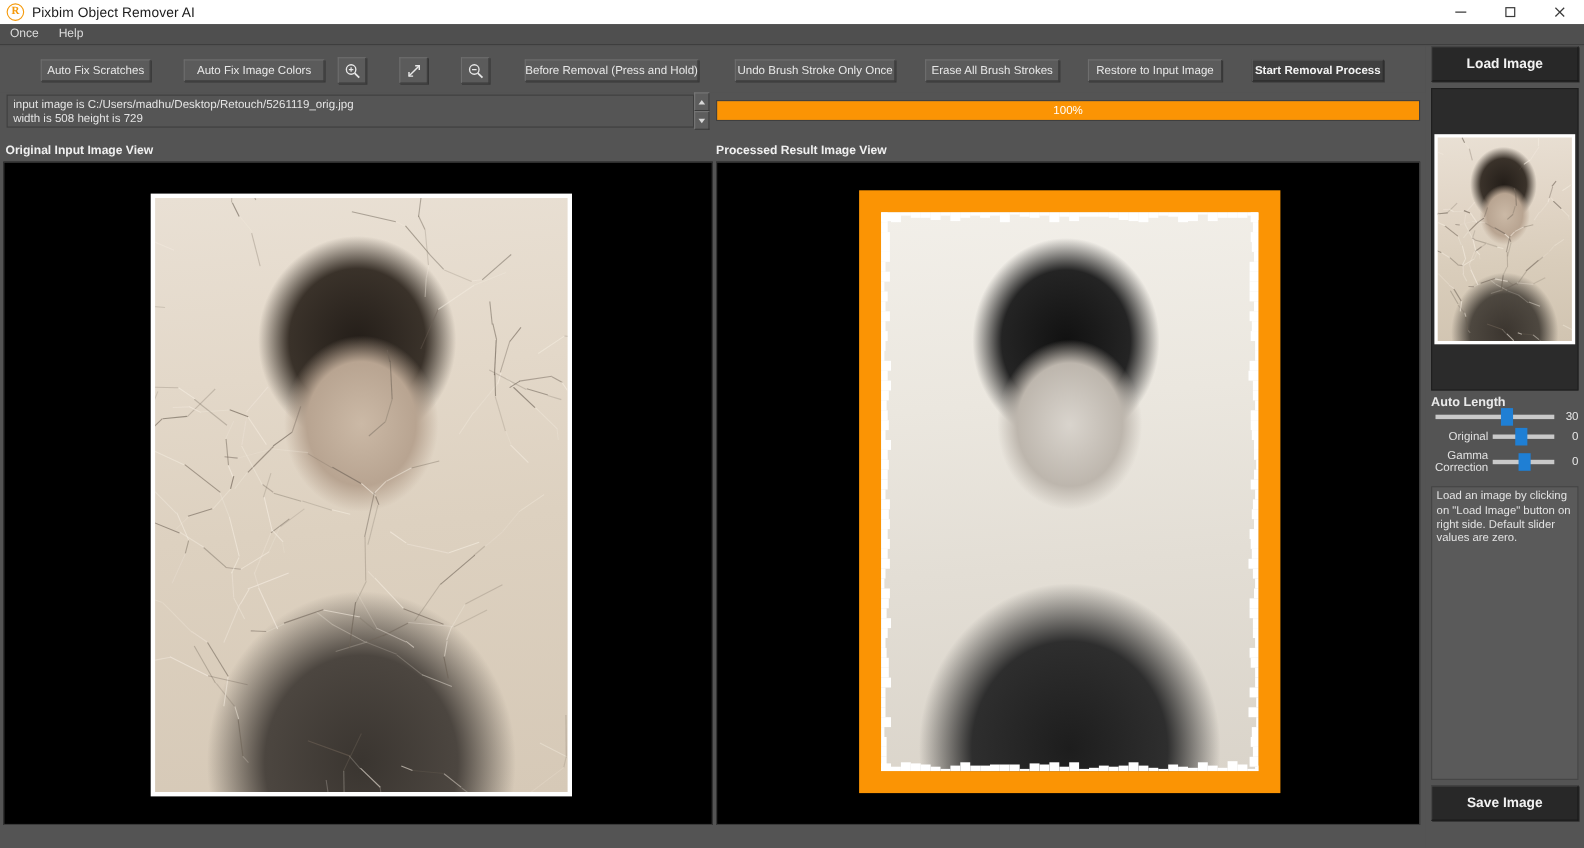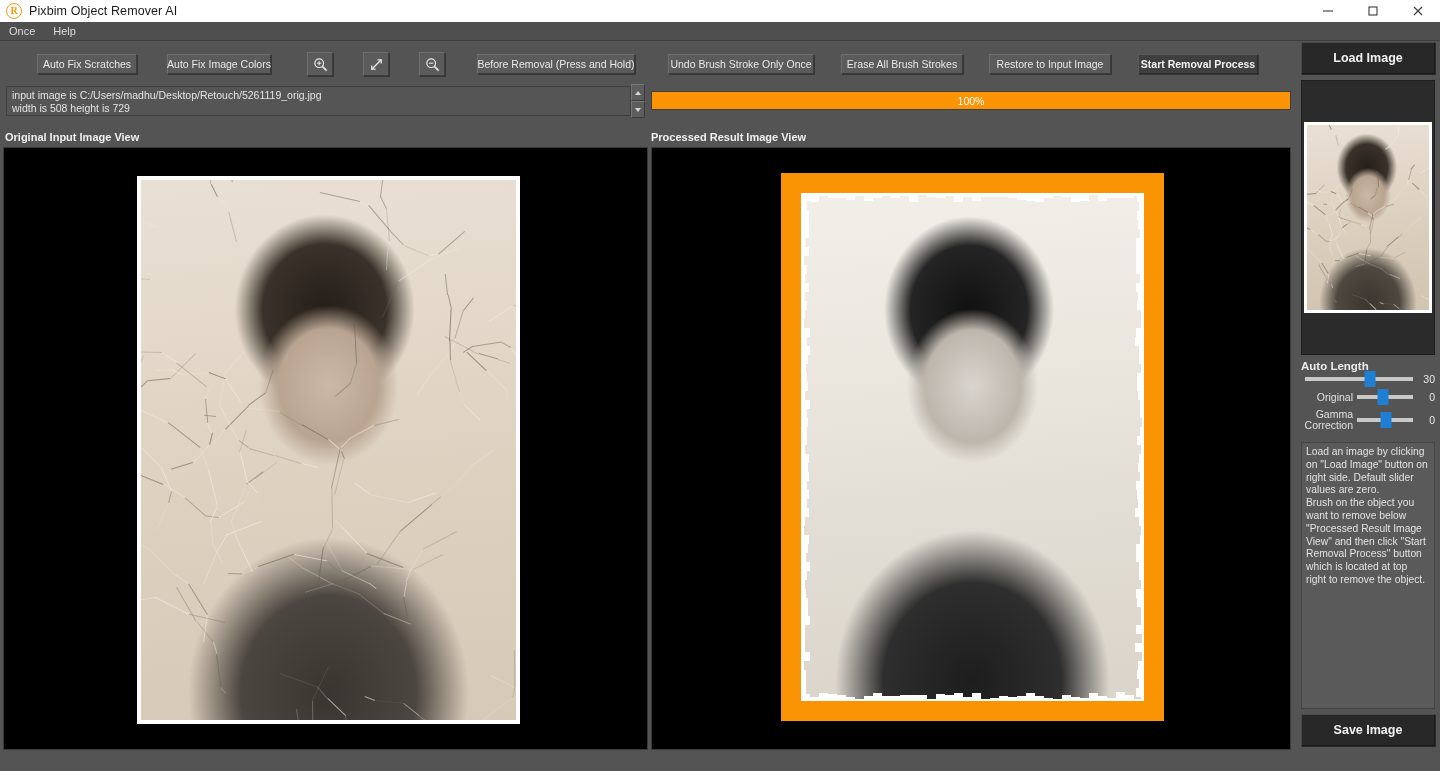--- a/index.html
+++ b/index.html
@@ -235,21 +235,21 @@
   </div>
 </div>
 
 <div class="menubar">
   <div class="menu-item">Once</div>
   <div class="menu-item">Help</div>
 </div>
 
 <div class="toolbar">
   <div class="tbtn" id="tb0" style="left: 37px; width: 100px;">Auto Fix Scratches</div>
-  <div class="tbtn" id="tb1" style="left: 167px; width: 104px;">Auto Fix Image Colors</div>
+  <div class="tbtn" id="tb1" style="left: 167px; width: 128px;">Auto Fix Image Colors</div>
 
   <div class="icon-btn" id="ic0" style="left: 307px;">
     <svg width="15" height="15" viewBox="0 0 16 16">
       <circle cx="6.6" cy="6.6" r="4.6" fill="none" stroke="#e8e8e8" stroke-width="1.3"></circle>
       <line x1="10" y1="10" x2="14.5" y2="14.5" stroke="#e8e8e8" stroke-width="1.7"></line>
       <line x1="4.4" y1="6.6" x2="8.8" y2="6.6" stroke="#e8e8e8" stroke-width="1.2"></line>
       <line x1="6.6" y1="4.4" x2="6.6" y2="8.8" stroke="#e8e8e8" stroke-width="1.2"></line>
     </svg>
   </div>
   <div class="icon-btn" id="ic1" style="left: 363px;">
@@ -843,18 +843,17 @@
       <div class="slider-name" style="width:52px">Gamma Correction</div>
       <div class="track">
         <div class="knob" id="k2" style="left: 52%;"></div>
       </div>
       <div class="slider-val">0</div>
     </div>
   </div>
 
   <div class="helpbox">
     <p>Load an image by clicking on "Load Image" button on right side. Default slider values are zero.</p>
-    <p>Brush on the object you want to remove below "Processed Result Image View" and then click "Start Removal Process" button which is located at top right to remove the object.</p>
 
   </div>
 
   <div class="big-btn" style="top:672px">Save Image</div>
 </div>
 
 </body></html>

